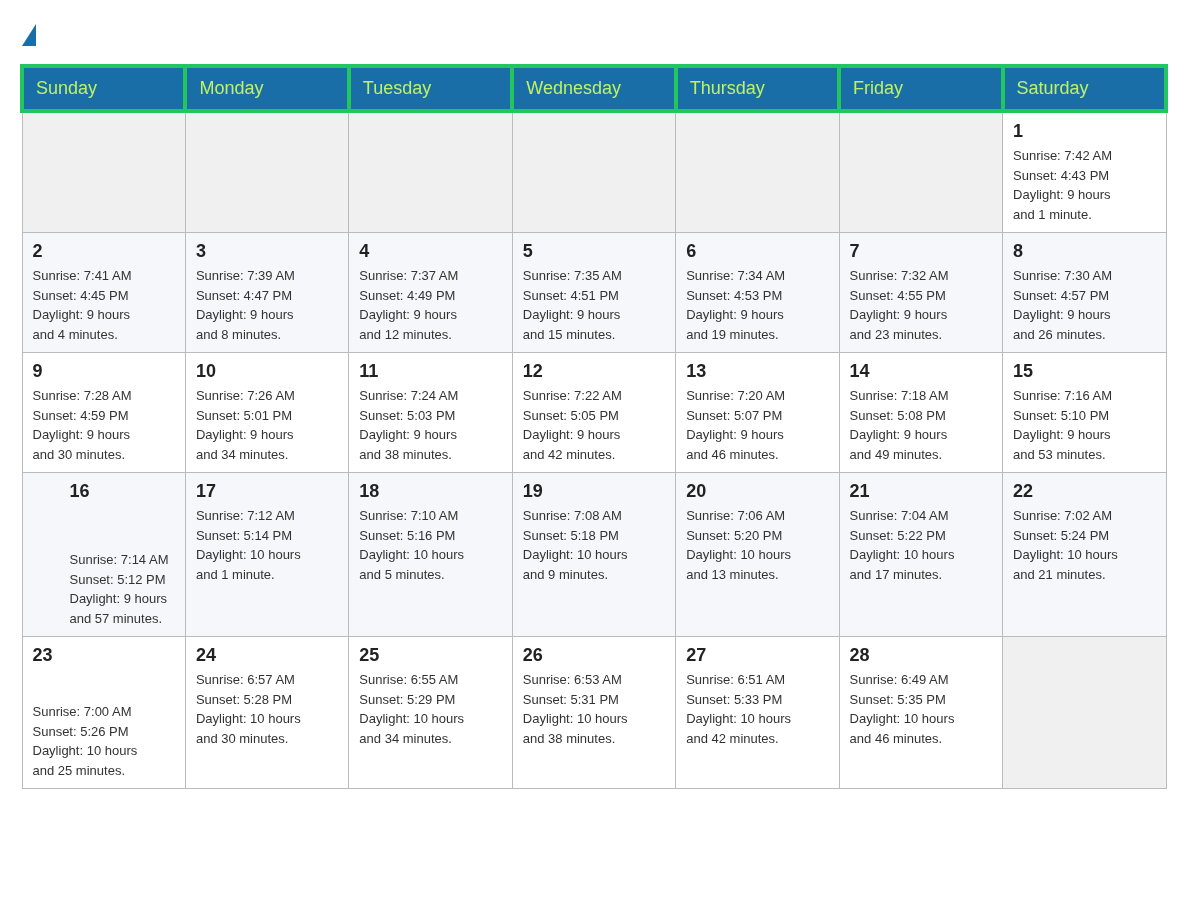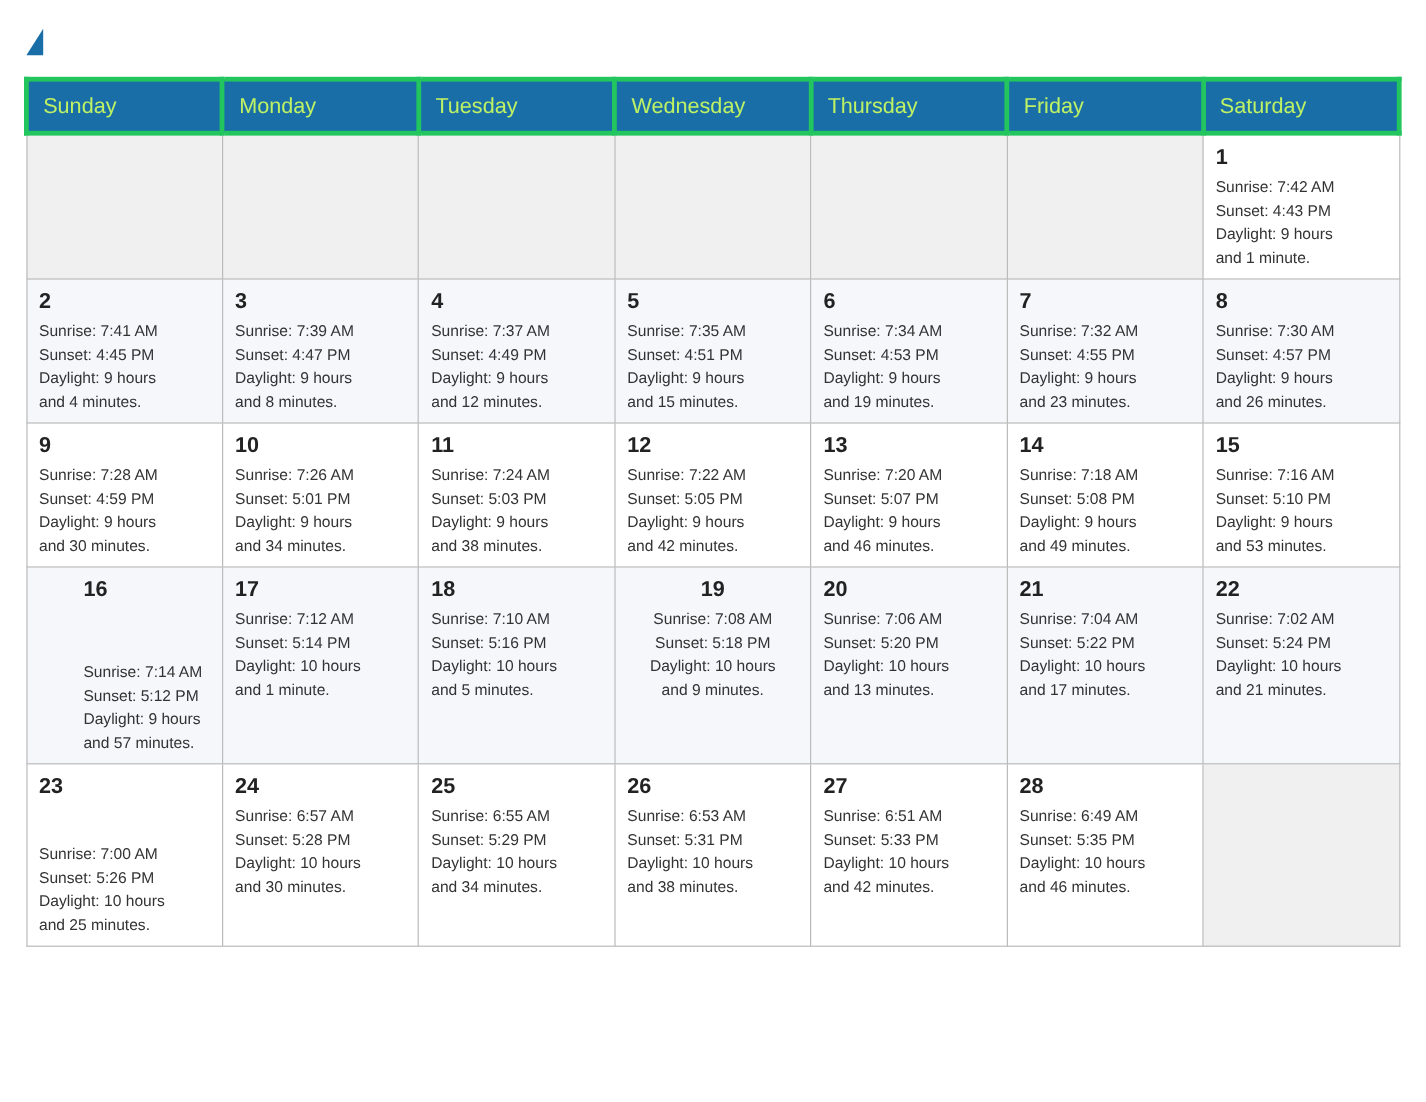--- a/index.html
+++ b/index.html
@@ -264,21 +264,21 @@
 Daylight: 10 hours
 and 1 minute.</div>
         </td>
         <td style="background: rgb(245, 247, 250);">
           <div class="day-number">18</div>
           <div class="day-info" style="white-space: pre-line;">Sunrise: 7:10 AM
 Sunset: 5:16 PM
 Daylight: 10 hours
 and 5 minutes.</div>
         </td>
-        <td style="background: rgb(245, 247, 250); text-align: center;">
+        <td style="background: rgb(245, 247, 250);">
           <div class="day-number">19</div>
           <div class="day-info" style="white-space: pre-line;">Sunrise: 7:08 AM
 Sunset: 5:18 PM
 Daylight: 10 hours
 and 9 minutes.</div>
         </td>
         <td style="background: rgb(245, 247, 250);">
           <div class="day-number">20</div>
           <div class="day-info" style="white-space: pre-line;">Sunrise: 7:06 AM
 Sunset: 5:20 PM

